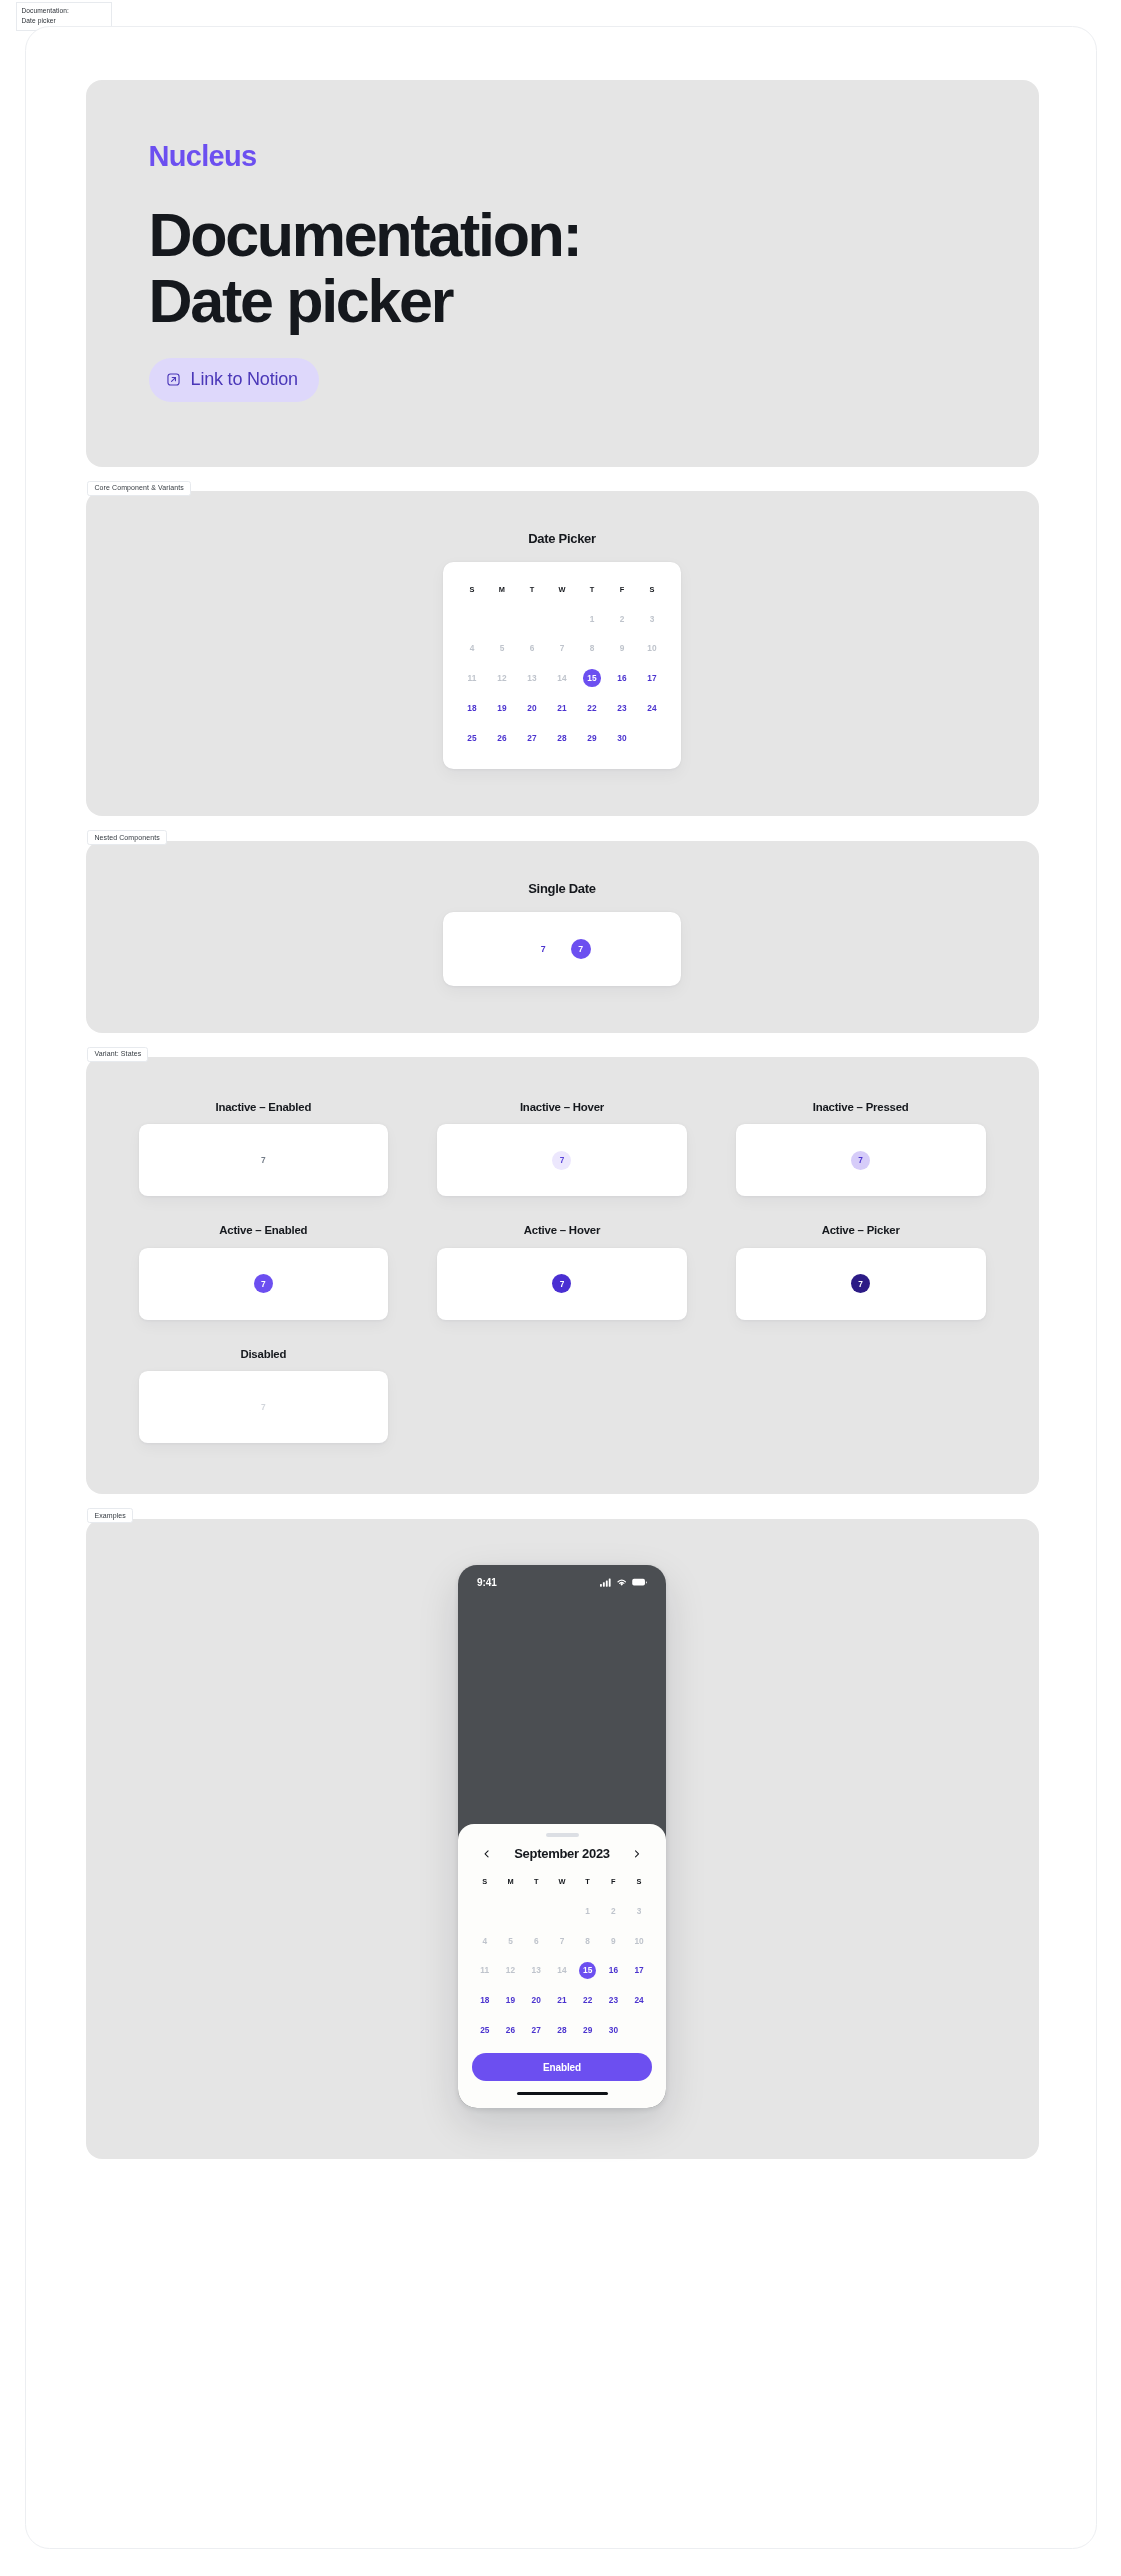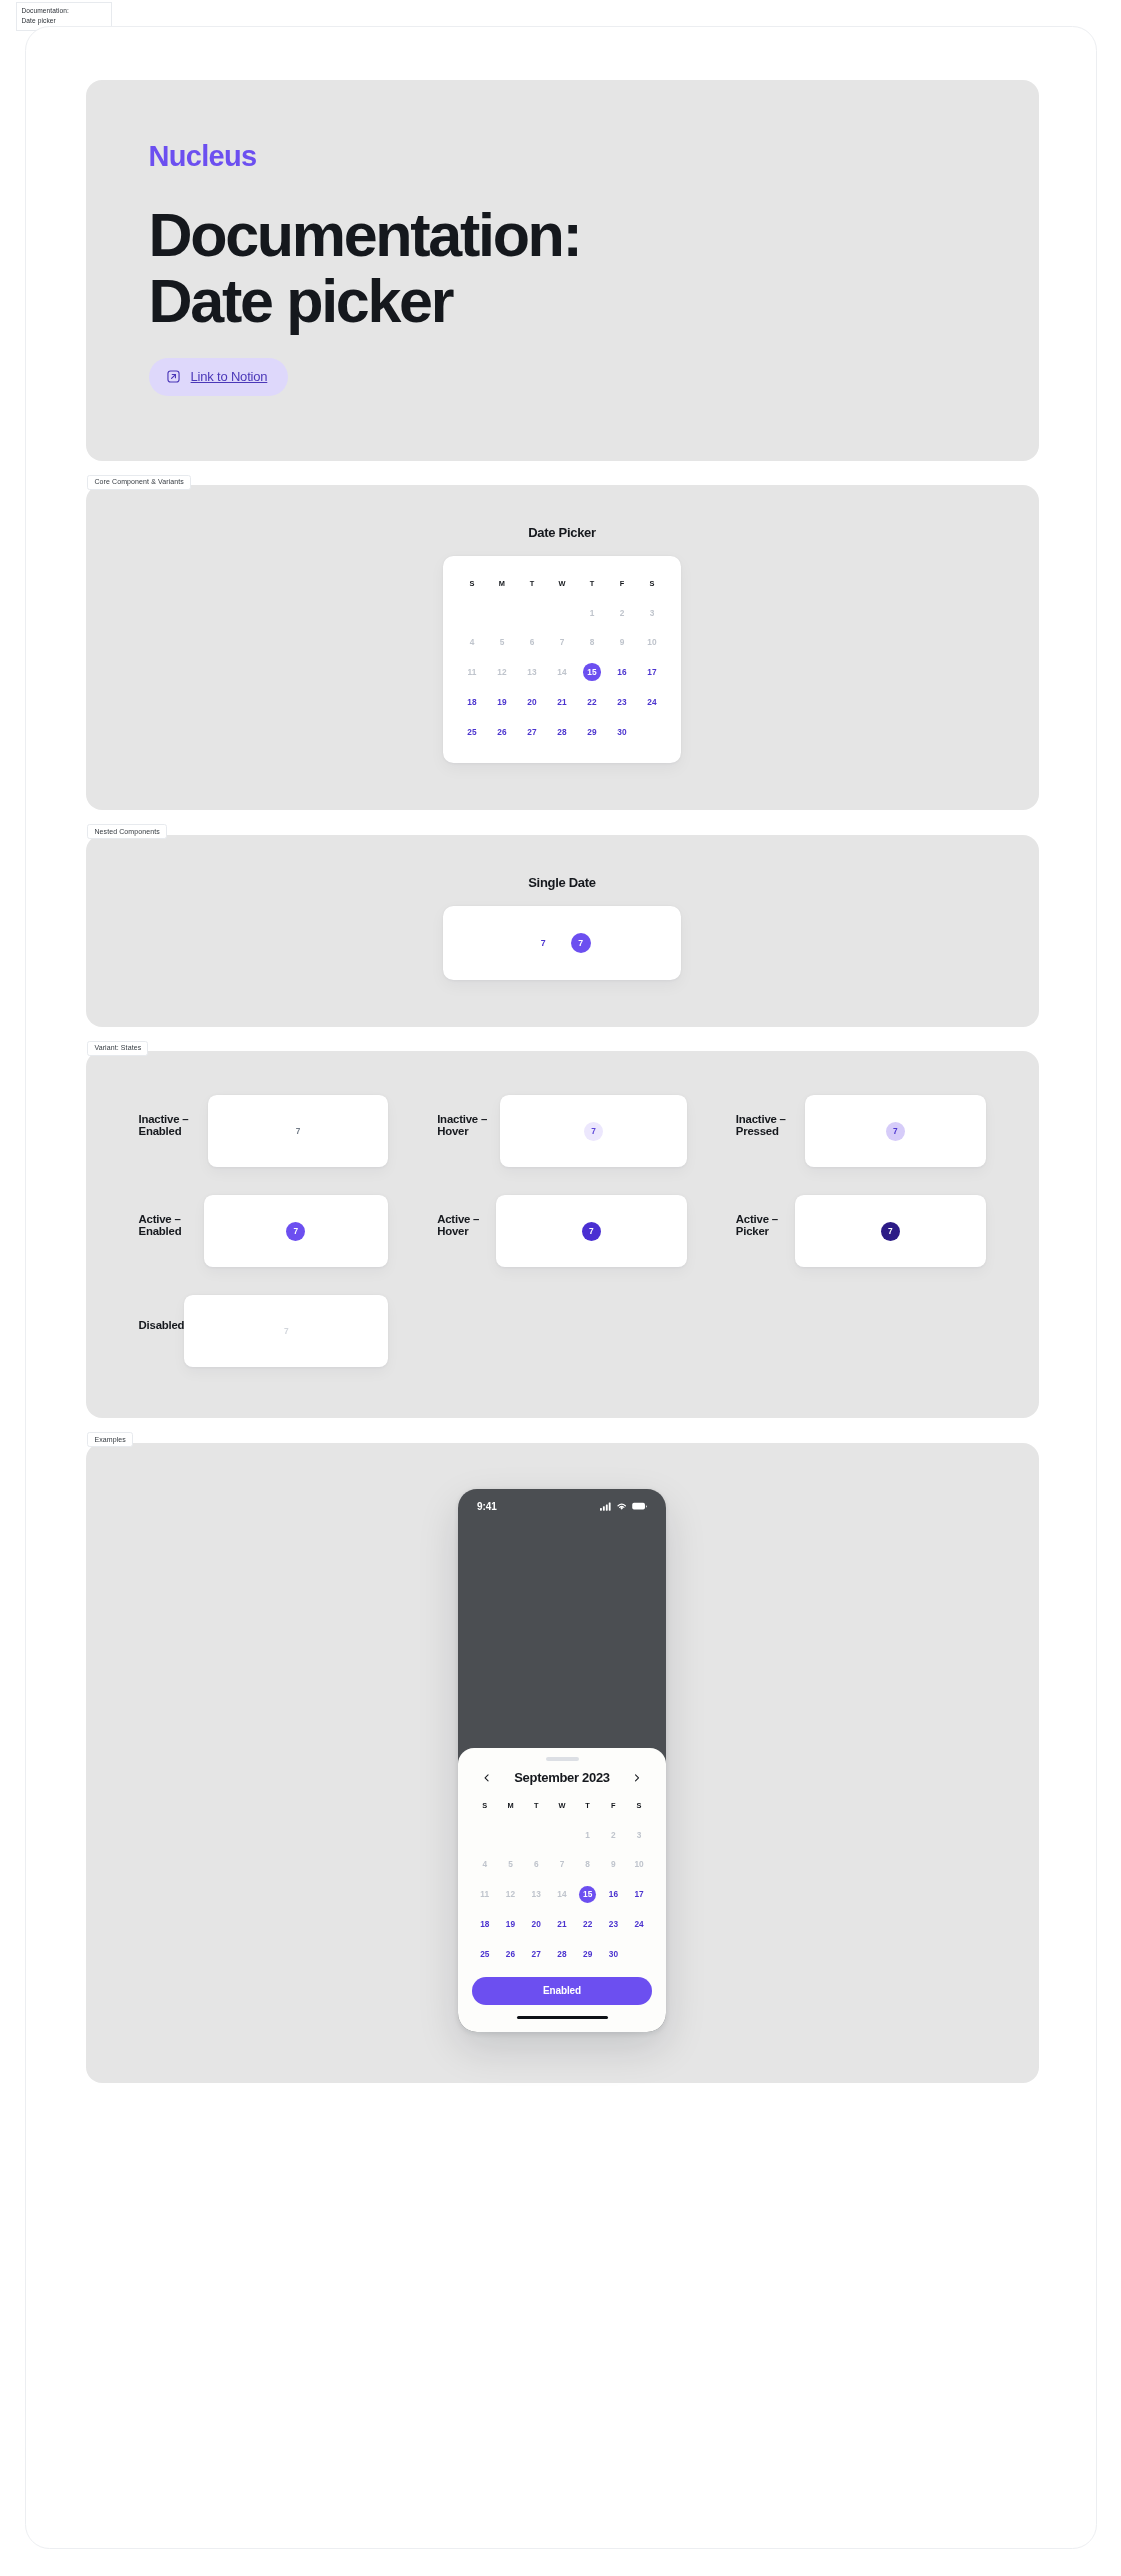--- a/index.html
+++ b/index.html
@@ -90,26 +90,25 @@
   }
   .notion-btn {
     display: inline-flex;
     align-items: center;
     gap: 9.6px;
     background: #ded8fb;
     border: none;
     border-radius: 875px;
     padding: 11.4px 21px 11.4px 17.5px;
     color: #4a37b8;
-    font-size: 13px;
+    font-size: 18px;
     font-weight: 500;
     letter-spacing: -0.2px;
     cursor: pointer;
     font-family: "Liberation Sans", sans-serif;
-    text-decoration: underline;
   }
   .notion-btn svg { display: block; }
 
   
   .demo-wrap { padding: 40px 0 47px 0; display: flex; flex-direction: column; align-items: center; }
   .demo-title {
     font-size: 13px;
     font-weight: 700;
     color: #15181d;
     letter-spacing: -0.3px;
@@ -175,21 +174,21 @@
   .chip-filled   { color: #ffffff; background: #6c4ff0; }
 
   
   .states-pad { padding: 44px 53px 51px 53px; }
   .states-grid {
     display: grid;
     grid-template-columns: repeat(3, 1fr);
     column-gap: 49px;
     row-gap: 28px;
   }
-  .state-item { display: flex; flex-direction: row; align-items: center; }
+  .state-item { display: flex; flex-direction: column; align-items: center; }
   .state-label {
     font-size: 11.4px;
     font-weight: 700;
     color: #15181d;
     letter-spacing: -0.2px;
     margin-bottom: 11.4px;
   }
   .state-box {
     background: #ffffff;
     border-radius: 8.8px;

